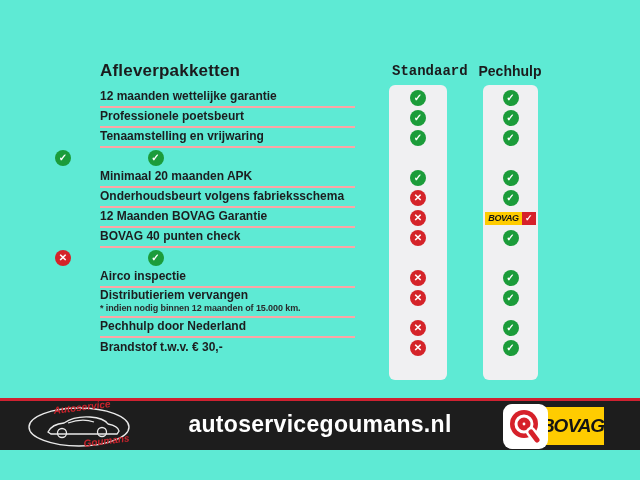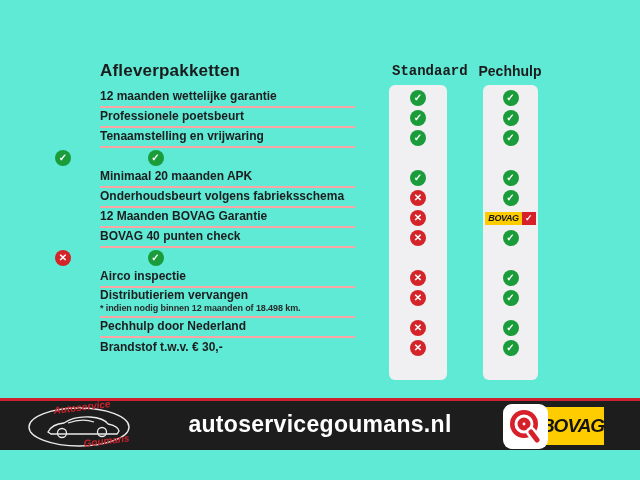--- a/index.html
+++ b/index.html
@@ -184,21 +184,21 @@
             <span class="icon icon-cross"></span>
           </div>
         <div class="cell c2">
             <span class="icon icon-check"></span>
           </div>
       </div>
 
       <div class="row tall">
         <div class="label">
           <span>Distributieriem vervangen</span>
-          <span class="note">* indien nodig binnen 12 maanden of 18.498 km.</span>
+          <span class="note">* indien nodig binnen 12 maanden of 15.000 km.</span>
         </div>
         <div class="cell c1">
             <span class="icon icon-cross"></span>
           </div>
         <div class="cell c2">
             <span class="icon icon-check"></span>
           </div>
       </div>
 
       <div class="row">

